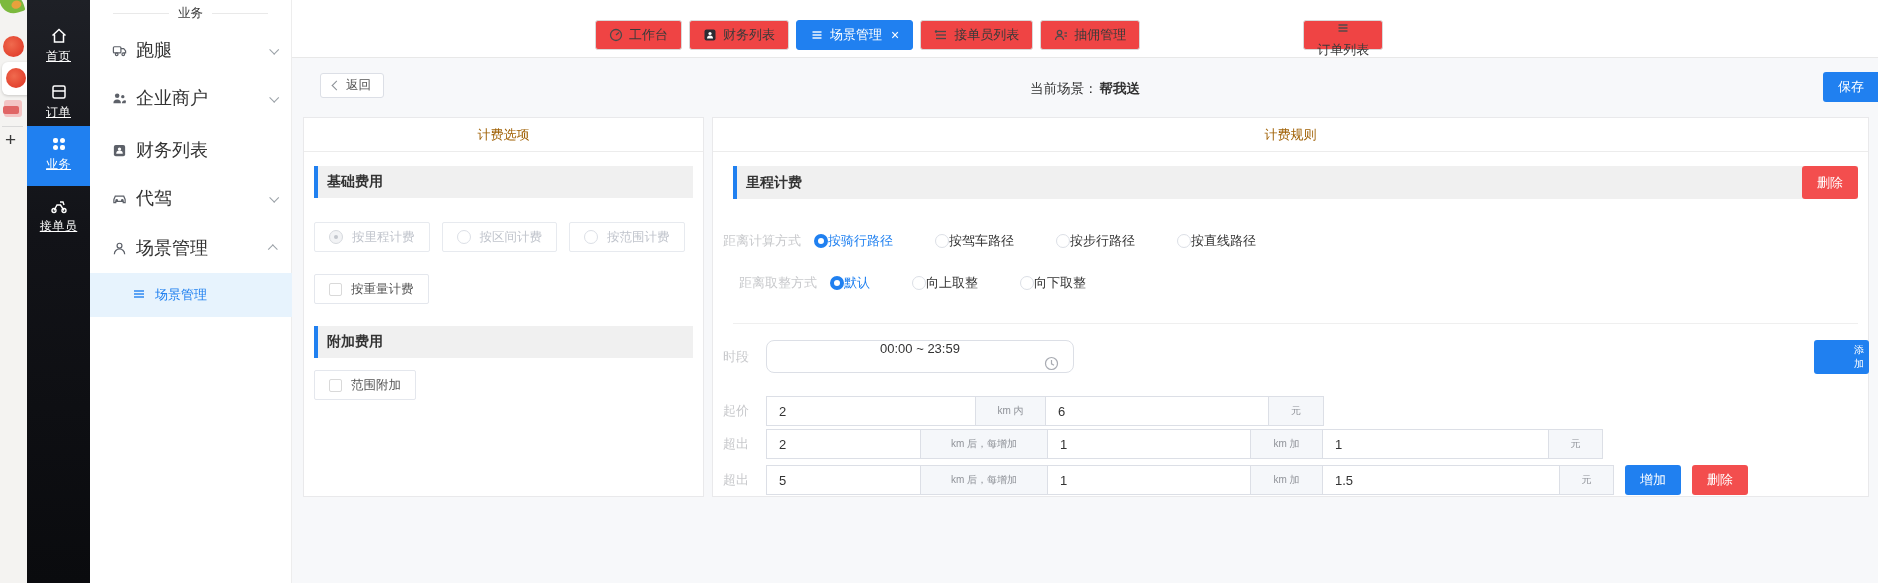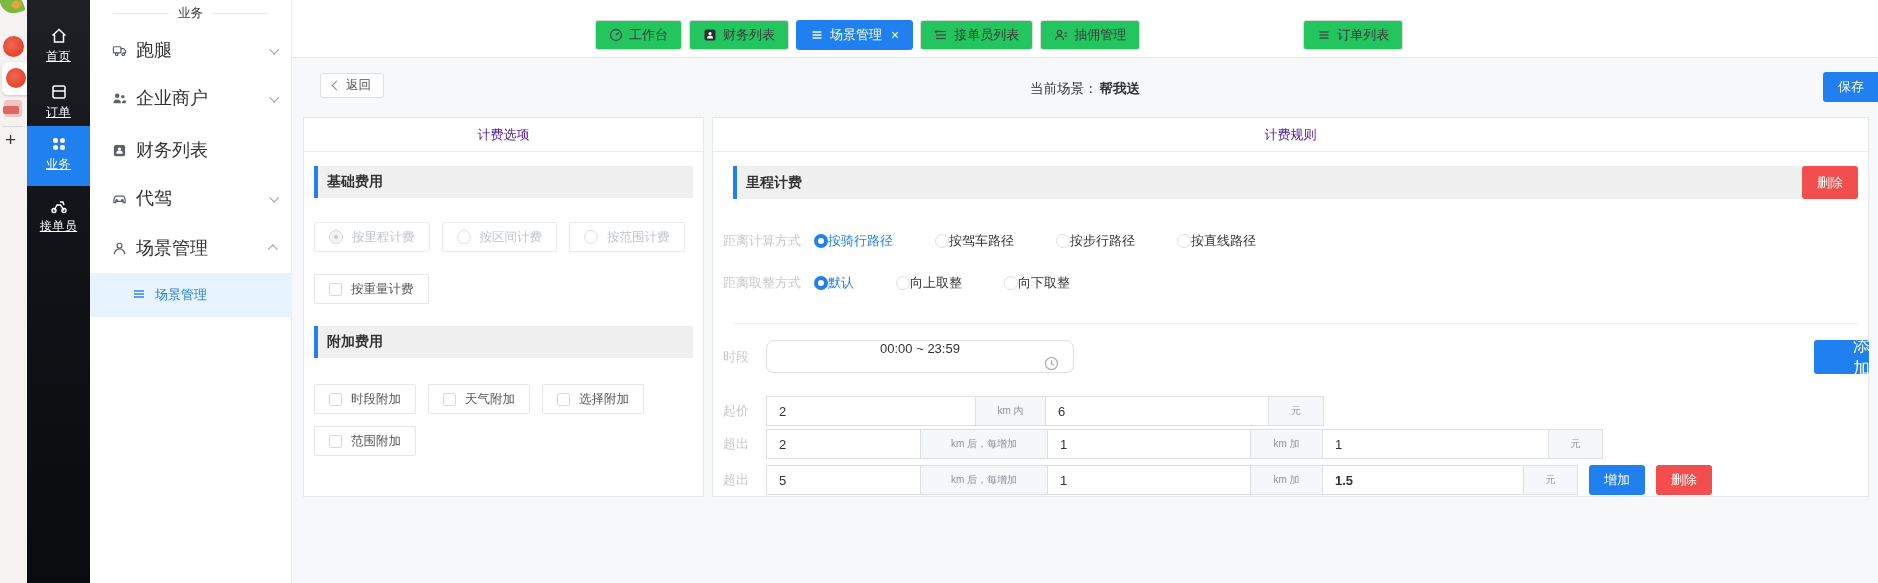--- a/index.html
+++ b/index.html
@@ -36,38 +36,38 @@
   .ss-sub { position:absolute; left:0; top:273px; width:202px; height:44px; background:#e7f3fd; display:flex; align-items:center; gap:9px; padding-left:42px; font-size:13px; color:#2080f0; cursor:pointer; }
 
   .chev { width:7px; height:7px; border-right:1.4px solid #9aa0a6; border-bottom:1.4px solid #9aa0a6; display:inline-block; }
   .chev.down { transform:rotate(45deg) translateY(-1px); }
   .chev.up { transform:rotate(-135deg) translateY(-1px); }
   .chev.left { transform:rotate(135deg); border-color:#8a8f95; }
 
   
   .tabstrip { position:absolute; left:292px; top:0; width:1586px; height:58px; background:#fff; border-bottom:1px solid #e8e8e8; }
   .tabs { position:absolute; left:303px; top:20px; display:flex; gap:7px; }
-  .tab { height:30px; display:flex; align-items:center; gap:6px; padding:0 13px; background:#22c55e; border:1px solid #d9d9d9; border-radius:3px; font-size:13px; color:#3a3a3a; cursor:pointer; white-space:nowrap; }
+  .tab { height:30px; display:flex; align-items:center; gap:6px; padding:0 13px; background:#ef4444; border:1px solid #d9d9d9; border-radius:3px; font-size:13px; color:#3a3a3a; cursor:pointer; white-space:nowrap; }
   .tab .t-icon { display:flex; color:#4a4a4a; }
   .tab.active { background:#2080f0; border-color:#2080f0; color:#fff; }
   .tab.active .t-icon { color:#fff; }
   .tab .close { margin-left:3px; font-size:14px; line-height:1; }
-  .tab.gap { margin-left:156px; }
+  .tab.gap { margin-left:156px;flex-direction:column; }
 
   
   .back-btn { position:absolute; left:320px; top:73px; width:64px; height:25px; background:#fff; border:1px solid #dcdfe6; border-radius:3px; display:flex; align-items:center; justify-content:center; gap:6px; font-size:12.5px; color:#555; cursor:pointer; }
   .scene { position:absolute; left:292px; top:80px; width:1586px; text-align:center; font-size:13.5px; color:#333; }
   .scene b { margin-left:2px; }
   .save-btn { position:absolute; left:1823px; top:72px; width:62px; height:30px; background:#2080f0; color:#fff; border-radius:3px; font-size:13px; display:flex; align-items:center; justify-content:flex-start; padding-left:15px; cursor:pointer; }
 
   
   .panel { position:absolute; top:117px; height:380px; background:#fff; border:1px solid #e9e9eb; }
   .panel-left { left:303px; width:401px; }
   .panel-right { left:712px; width:1157px; }
-  .panel-header { height:34px; border-bottom:1px solid #ececec; display:flex; align-items:center; justify-content:center; font-size:13px; color:#4c1d95; }
+  .panel-header { height:34px; border-bottom:1px solid #ececec; display:flex; align-items:center; justify-content:center; font-size:13px; color:#a16207; }
 
   .lp-body { padding:14px 10px 0 10px; }
   .sec-bar { height:32px; background:#f0f0f0; border-left:4px solid #2080f0; display:flex; align-items:center; padding-left:9px; font-size:14px; font-weight:bold; color:#333; }
   .opt-row { margin-top:24px; display:flex; gap:12px; }
   .opt-box { height:30px; border:1px solid #e4e7ed; border-radius:2px; background:#fff; display:flex; align-items:center; gap:9px; padding:0 14px; font-size:12.5px; color:#555; cursor:pointer; white-space:nowrap; }
   .opt-box.disabled { color:#c0c4cc; cursor:default; border-color:#e7eaef; }
   .rad { width:14px; height:14px; border-radius:50%; border:1px solid #dcdfe6; background:#fff; position:relative; flex:0 0 auto; }
   .rad.sel-dis { border-color:#d6d9de; background:#f2f3f5; }
   .rad.sel-dis::after { content:''; position:absolute; inset:4px; border-radius:50%; background:#c3c7cd; }
   .chk { width:13px; height:13px; border:1px solid #d9d9d9; border-radius:2px; background:#fff; flex:0 0 auto; }
@@ -80,21 +80,21 @@
   .rp-bar { position:absolute; left:20px; top:48px; width:1125px; height:33px; background:#f0f0f0; border-left:4px solid #2080f0; display:flex; align-items:center; padding-left:9px; font-size:14px; font-weight:bold; color:#333; }
   .rp-del { position:absolute; right:0; top:0; width:56px; height:33px; background:#f34e4e; color:#fff; font-size:13px; font-weight:normal; border-radius:3px; display:flex; align-items:center; justify-content:center; cursor:pointer; }
   .r-row { position:absolute; left:10px; display:flex; align-items:center; font-size:13px; }
   .r-label { color:#c8c9cc; margin-right:13px; }
   .radio-opt { display:flex; align-items:center; margin-right:42px; color:#333; cursor:pointer; }
   .radio-opt.sel { color:#2080f0; }
   .rad.sel { border:4px solid #2080f0; background:#fff; }
   .rp-div { position:absolute; left:20px; top:205px; width:1125px; height:1px; background:#efefef; }
   .time-input { width:308px; height:33px; border:1px solid #dcdfe6; border-radius:8px; background:#fff; display:flex; align-items:center; padding:0 14px; font-size:13px; color:#333; cursor:text;flex-direction:column; }
   .time-input .clock { margin-left:auto; color:#a8abb2; display:flex; }
-  .add-btn { position:absolute; left:1101px; top:222px; width:55px; height:34px; background:#2080f0; color:#fff; border-radius:3px; font-size:17px; display:flex; align-items:center; justify-content:center; cursor:pointer;padding-left:40px; }
+  .add-btn { position:absolute; left:1101px; top:222px; width:55px; height:34px; background:#2080f0; color:#fff; border-radius:3px; font-size:10px; display:flex; align-items:center; justify-content:center; cursor:pointer;padding-left:40px; }
   .fee-row { height:30px; }
   .fee-row .r-label { width:30px; margin-right:13px; line-height:30px; }
   .seg-in { height:30px; border:1px solid #dcdfe6; background:#fff; font-size:13px; color:#333; padding:0 12px; outline:none; font-family:inherit; }
   .seg-in + .seg-ad, .seg-ad + .seg-in { margin-left:-1px; }
   .seg-ad { height:30px; border:1px solid #dcdfe6; background:#f5f7fa; color:#909399; font-size:10px; display:flex; align-items:center; justify-content:center; white-space:nowrap; flex:0 0 auto; }
   .btn { height:30px; border-radius:3px; color:#fff; font-size:13px; display:flex; align-items:center; justify-content:center; cursor:pointer; }
   .btn-blue { background:#2080f0; width:56px; margin-left:11px; }
   .btn-red { background:#f34e4e; width:56px; margin-left:11px; }
 </style>
 </head>
@@ -338,34 +338,20 @@
           <span>按范围计费</span>
         </div>
       </div>
       <div class="w-row">
         <div class="opt-box">
           <span class="chk"></span>
           <span>按重量计费</span>
         </div>
       </div>
       <div class="sec-bar mt22">附加费用</div>
-      <div class="opt-row mt26" style="margin-top:26px">
-        <div class="opt-box">
-          <span class="chk"></span>
-          <span>时段附加</span>
-        </div>
-        <div class="opt-box">
-          <span class="chk"></span>
-          <span>天气附加</span>
-        </div>
-        <div class="opt-box">
-          <span class="chk"></span>
-          <span>选择附加</span>
-        </div>
-      </div>
       <div class="opt-row mt12" style="margin-top:12px">
         <div class="opt-box">
           <span class="chk"></span>
           <span>范围附加</span>
         </div>
       </div>
     </div>
   </div>
 
   <div class="panel panel-right">
@@ -389,21 +375,21 @@
       <span class="radio-opt">
         <span class="rad"></span>
         <span>按步行路径</span>
       </span>
       <span class="radio-opt">
         <span class="rad"></span>
         <span>按直线路径</span>
       </span>
     </div>
 
-    <div class="r-row" style="top:155px; height:20px;">
+    <div class="r-row" style="top:155px; height:20px;margin-left:16px;">
       <span class="r-label">距离取整方式</span>
       <span class="radio-opt sel">
         <span class="rad sel"></span>
         <span>默认</span>
       </span>
       <span class="radio-opt">
         <span class="rad"></span>
         <span>向上取整</span>
       </span>
       <span class="radio-opt">
@@ -445,20 +431,20 @@
       <input class="seg-in" style="width: 227px;" value="1">
       <span class="seg-ad" style="width:55px">元</span>
     </div>
 
     <div class="r-row fee-row" style="top:347px">
       <span class="r-label">超出</span>
       <input class="seg-in" style="width: 155px;" value="5">
       <span class="seg-ad" style="width:128px">km 后，每增加</span>
       <input class="seg-in" style="width: 204px;" value="1">
       <span class="seg-ad" style="width:73px">km 加</span>
-      <input class="seg-in" style="width: 202px; font-weight: bold;" value="1.5">
+      <input class="seg-in" style="width: 238px;" value="1.5">
       <span class="seg-ad" style="width:55px">元</span>
       <span class="btn btn-blue">增加</span>
       <span class="btn btn-red">删除</span>
     </div>
   </div>
 
 </div>
 
 </body></html>

